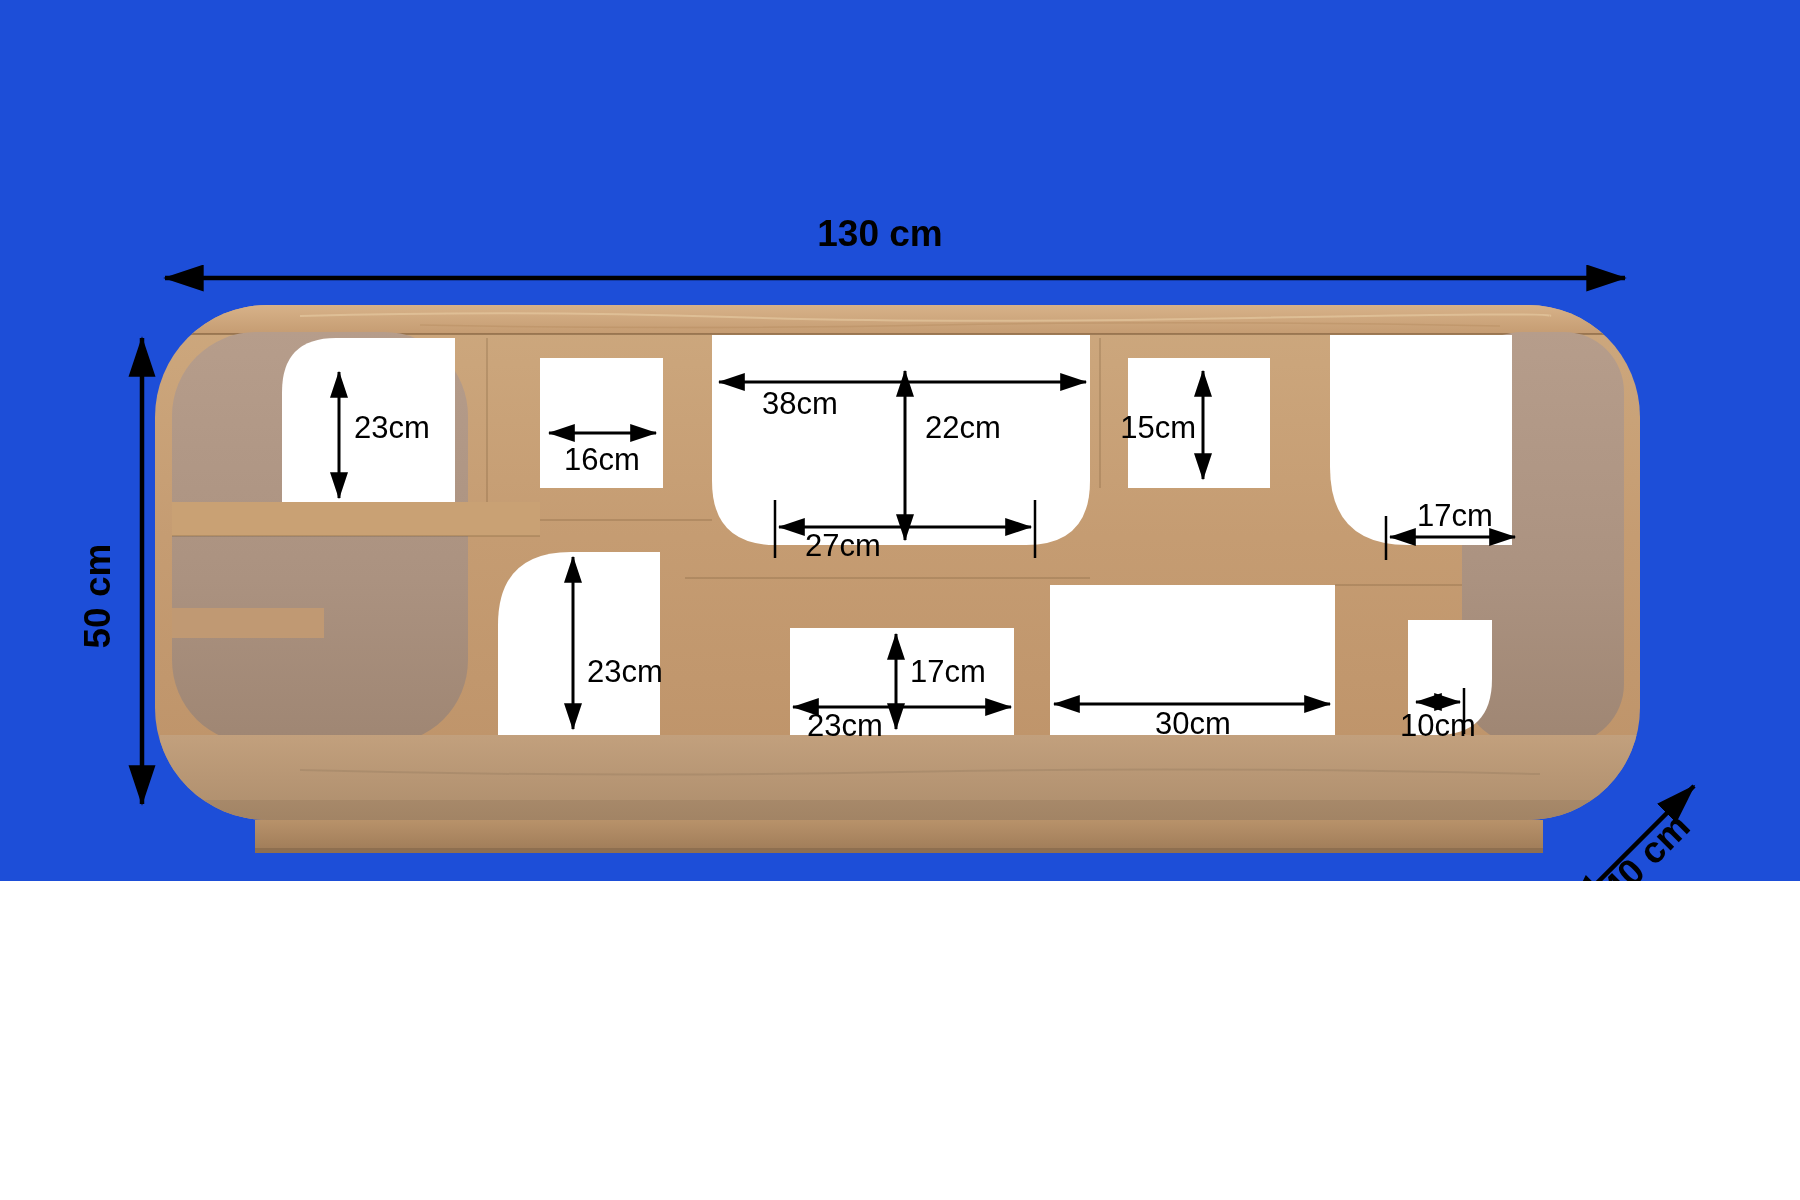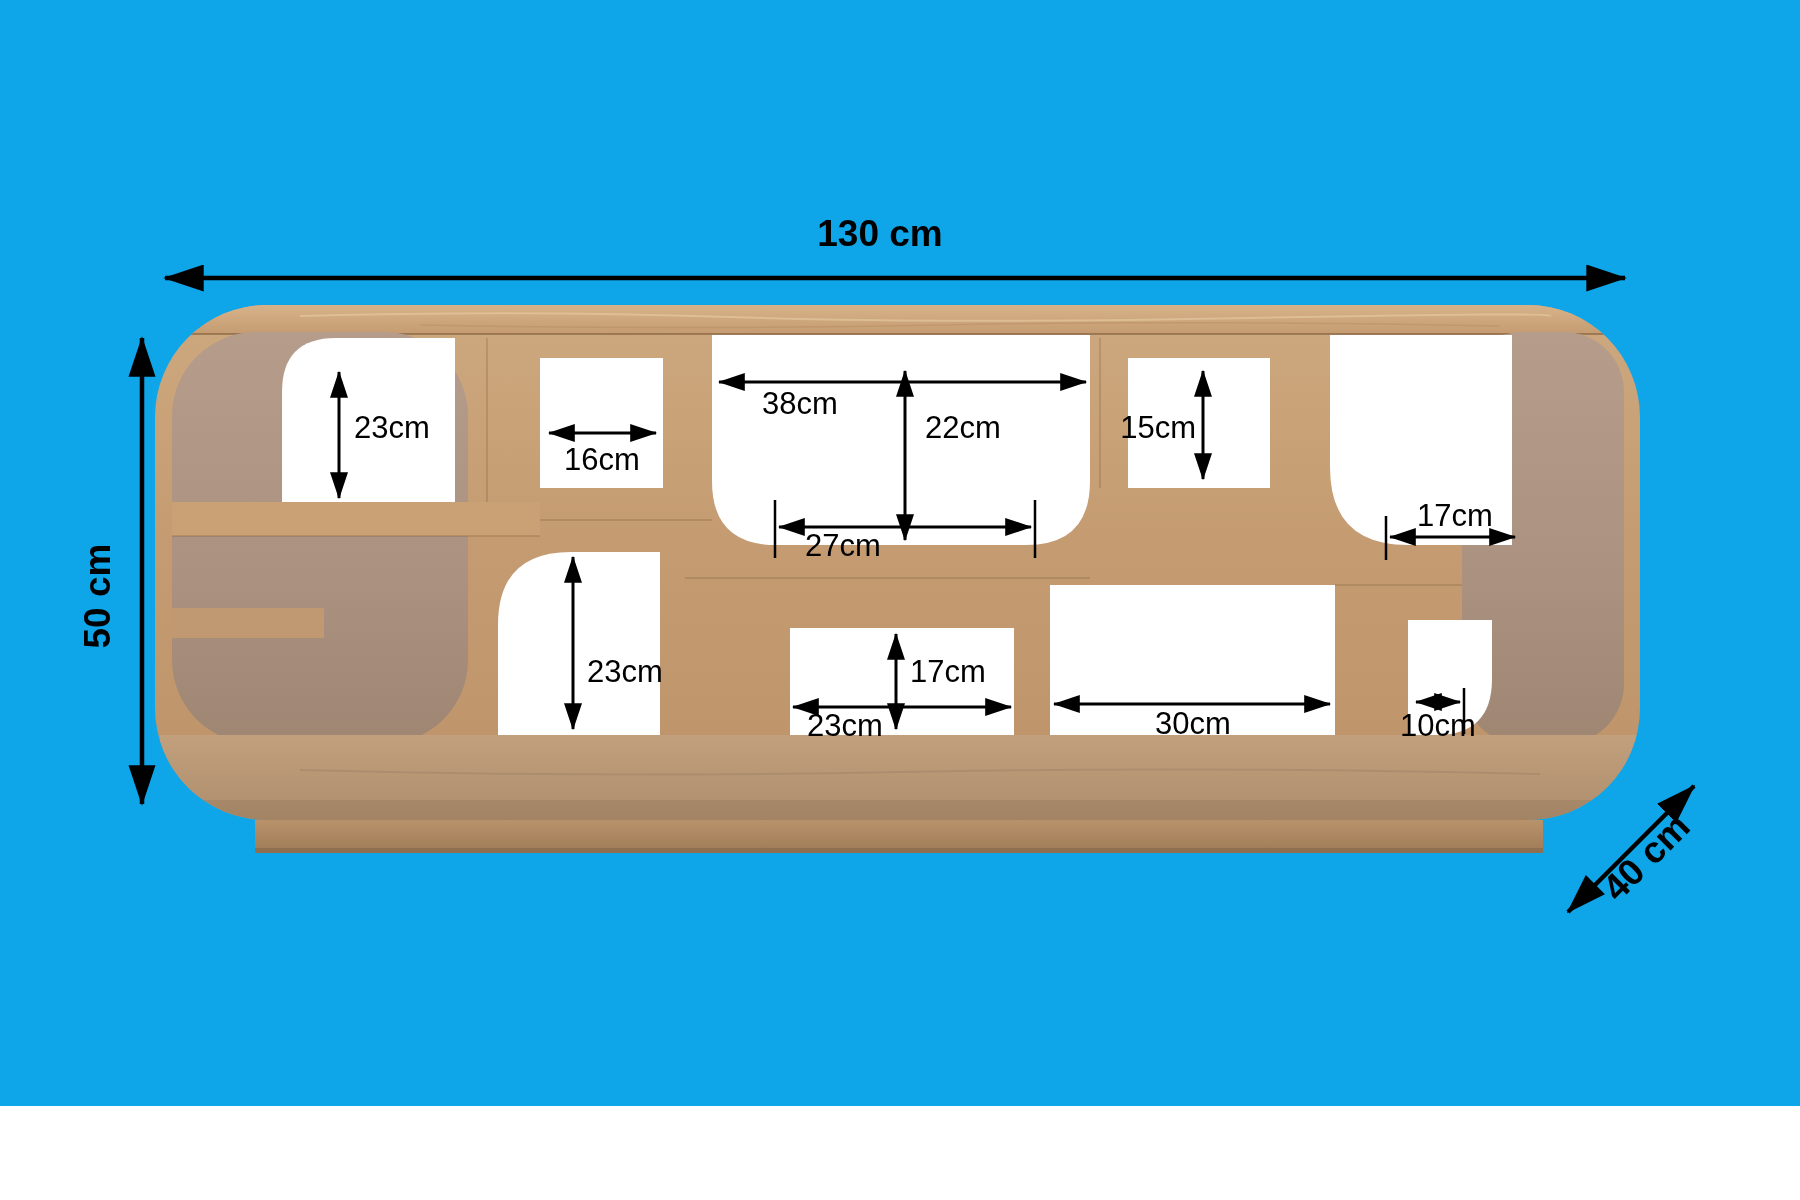--- a/index.html
+++ b/index.html
@@ -1,16 +1,16 @@
 <!DOCTYPE html>
 <html><head>
 <meta charset="utf-8">
 <style>
   html,body{margin:0;padding:0;background:#ffffff;}
-  .stage{position:relative;width:1800px;height:1106px;background:#0ea5e9;overflow:hidden;
+  .stage{position:relative;width:1800px;height:881px;background:#1d4ed8;overflow:hidden;
          font-family:"Liberation Sans",sans-serif;}
   svg{position:absolute;left:0;top:0;}
   .dim-big{font:bold 37px "Liberation Sans",sans-serif;fill:#000;}
   .dim{font:31px "Liberation Sans",sans-serif;fill:#000;}
   .arr{stroke:#000;stroke-width:3;fill:none;}
   .arr-thick{stroke-width:4.5;}
   .tick{stroke:#000;stroke-width:2.5;}
   .seam{stroke:rgba(60,35,10,0.14);stroke-width:2;}
 </style>
 </head>

